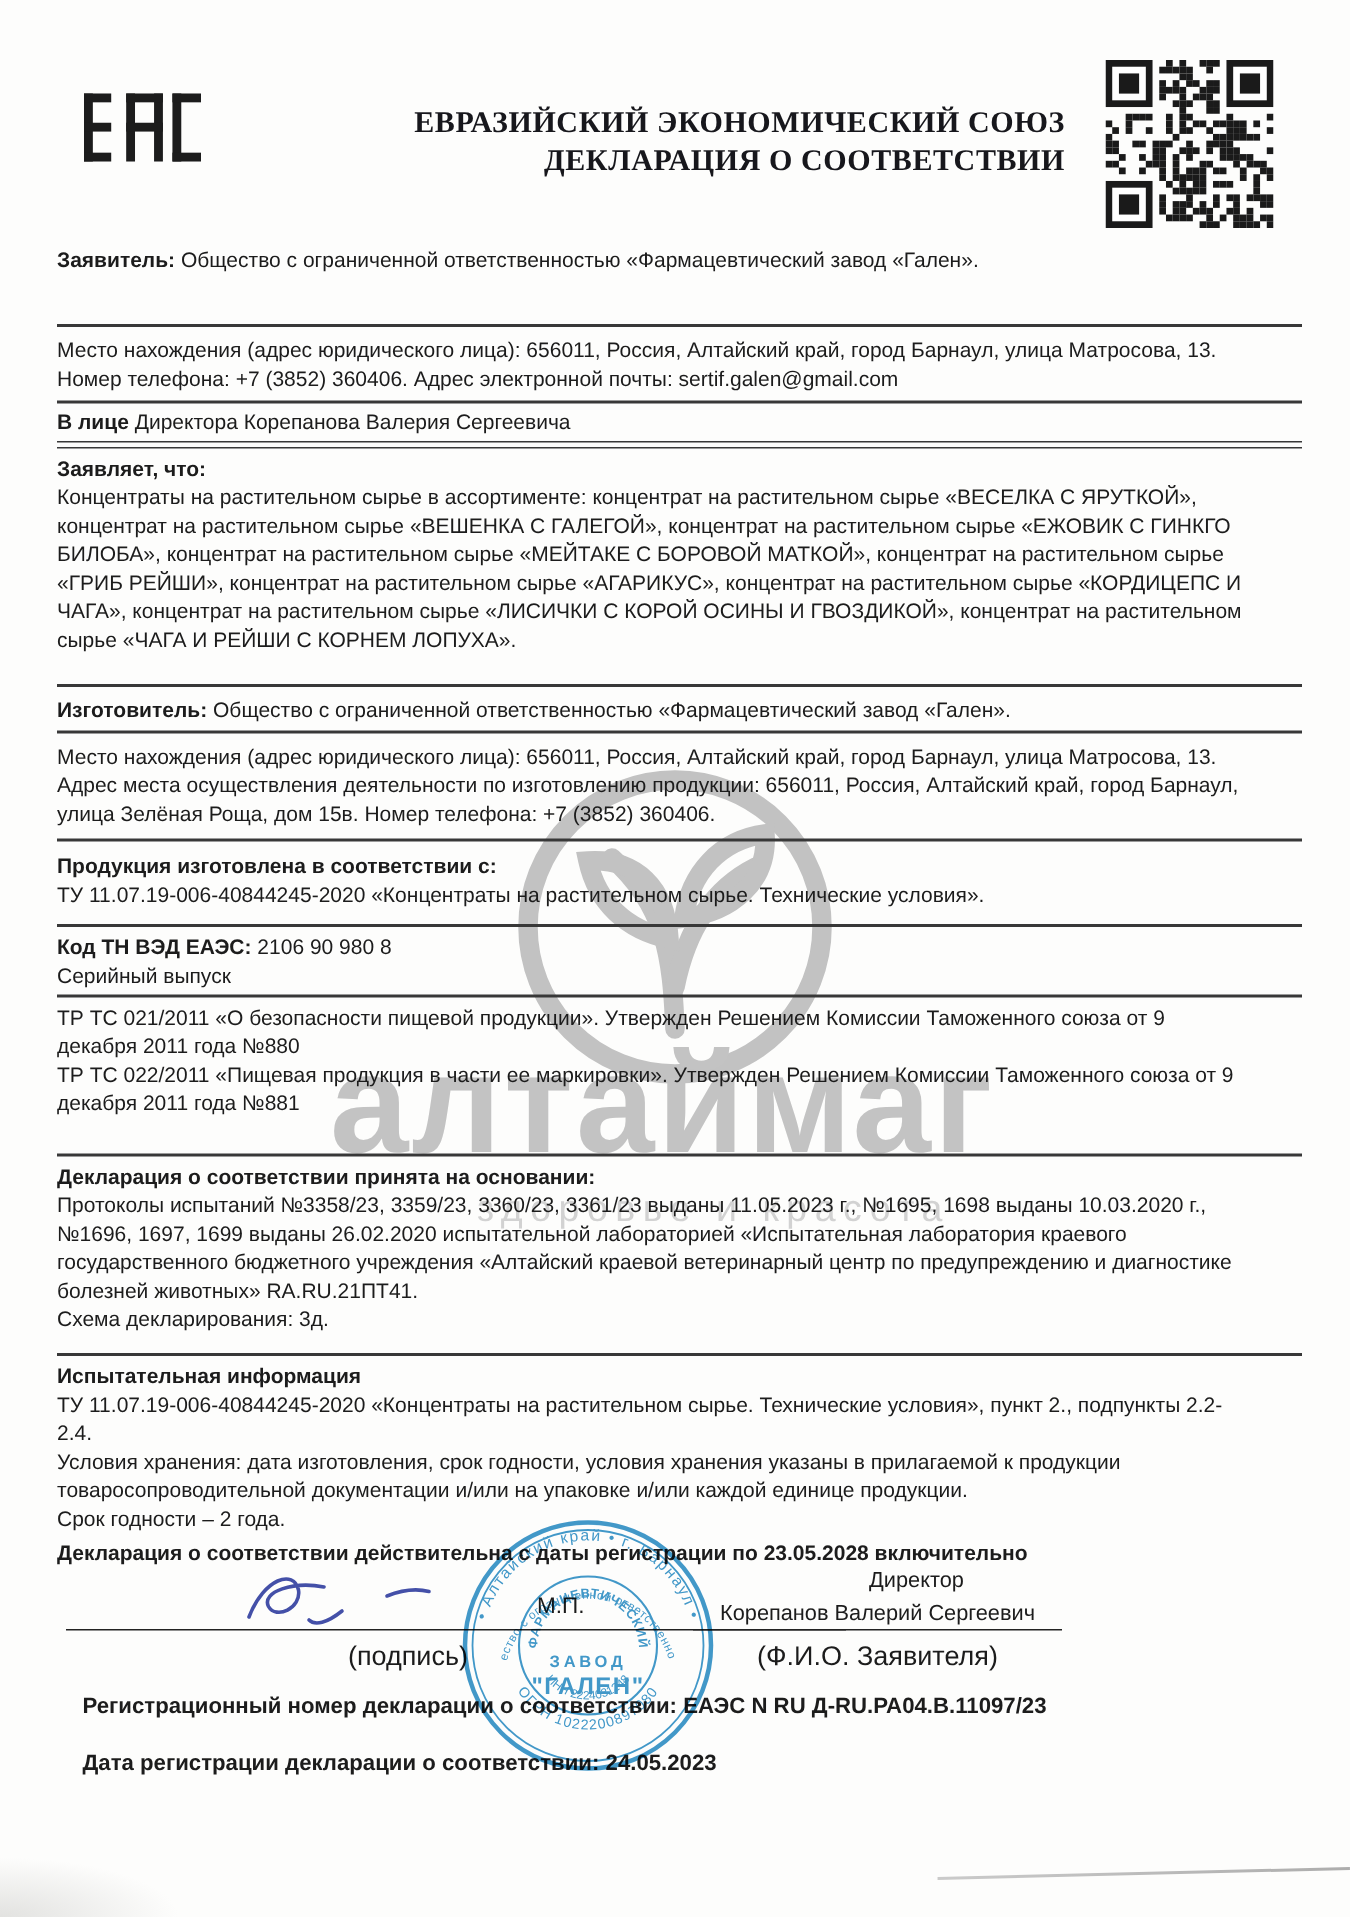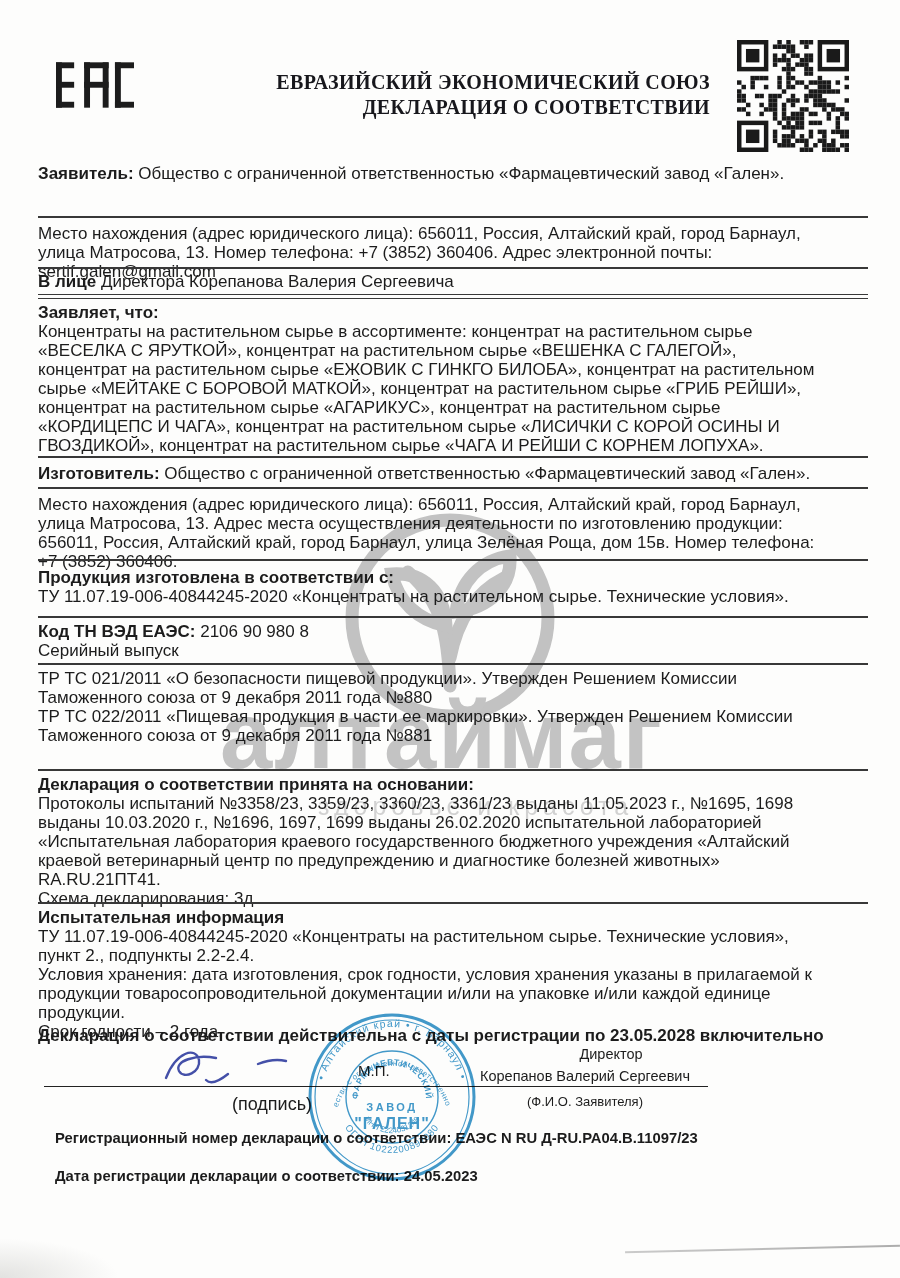--- a/index.html
+++ b/index.html
@@ -9,34 +9,34 @@
   .eac{position:absolute;left:56px;top:54px;}
   .doc-title{position:absolute;left:210px;top:70px;width:500px;text-align:right;
              font-family:"Liberation Serif","DejaVu Serif",serif;font-weight:bold;
              font-size:20px;line-height:25px;letter-spacing:.4px;color:#17171c;}
   .qr{position:absolute;left:737px;top:40px;width:112px;height:112px;}
   
   .wm{position:absolute;z-index:1;pointer-events:none;}
   .wm-brand{left:220px;top:682px;font-size:94px;font-weight:bold;color:#c3c3c3;letter-spacing:2px;}
   .wm-tagline{left:318px;top:792px;font-size:25px;color:#d2d2d2;letter-spacing:5px;}
   
-  .sec{position:absolute;left:38px;width:792px;font-size:17px;line-height:19px;z-index:2;}
+  .sec{position:absolute;left:38px;width:792px;font-size:14px;line-height:19px;z-index:2;}
   .sec b{font-weight:bold;}
   .rule{position:absolute;left:38px;width:830px;height:2px;background:#383838;z-index:2;}
   .rule.thin{height:1.2px;}
   .boldline{font-weight:bold;}
   
   .abs{position:absolute;z-index:2;}
   .sigline{position:absolute;left:44px;top:1086px;width:520px;border-top:1.8px solid #222;z-index:2;}
   .podpis{left:212px;top:1094px;width:120px;text-align:center;font-size:18px;}
   .mp{left:358px;top:1062px;font-size:15px;font-weight:normal;}
   .dir-title{left:455px;top:1046px;width:240px;text-align:center;font-size:14.5px;padding-left:36px;}
   .dir-name{left:462px;top:1068px;width:246px;text-align:center;font-size:14.5px;
             border-bottom:1.5px solid #222;padding-bottom:2px;}
-  .fio{left:462px;top:1094px;width:246px;text-align:center;font-size:13px;}
+  .fio{left:462px;top:1094px;width:246px;text-align:center;font-size:18px;}
   .reg1{left:55px;top:1130px;font-size:14.8px;font-weight:bold;}
   .reg2{left:55px;top:1168px;font-size:14.8px;font-weight:bold;}
   .stamp{position:absolute;left:302px;top:1007px;z-index:3;mix-blend-mode:multiply;opacity:.9;}
   .signature{position:absolute;left:158px;top:1044px;z-index:3;}
   .artifact{position:absolute;left:625px;top:1248px;width:275px;height:2px;z-index:5;
             background:linear-gradient(to right,#b5b5b5,#8a8a8a);transform:rotate(-1.4deg);opacity:.7;}
   .corner{position:absolute;left:0;bottom:0;width:120px;height:40px;z-index:0;
           background:radial-gradient(ellipse at 0% 100%, #e2e2e0 0%, rgba(250,250,250,0) 70%);}
 </style>
 </head>

